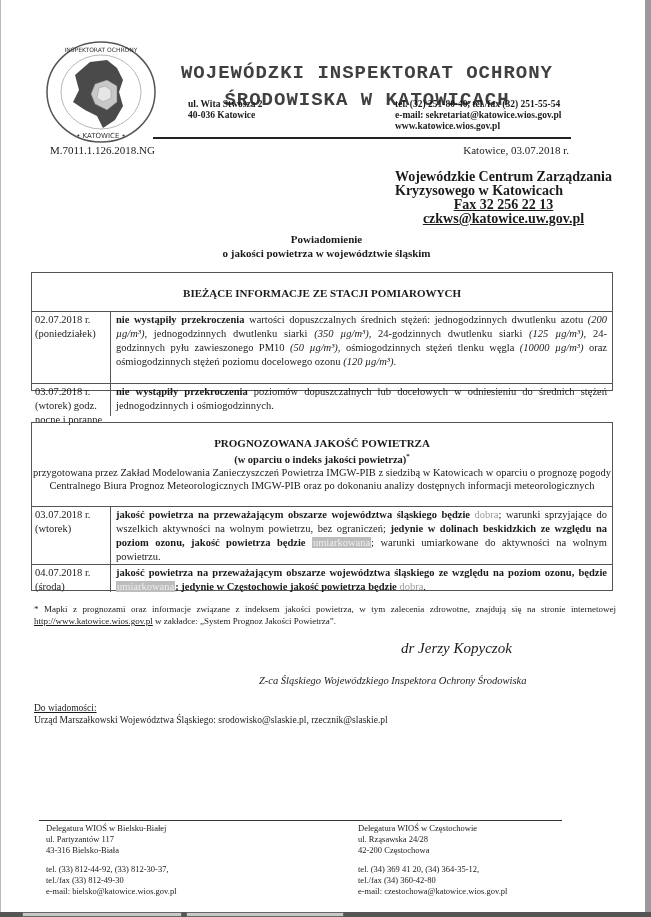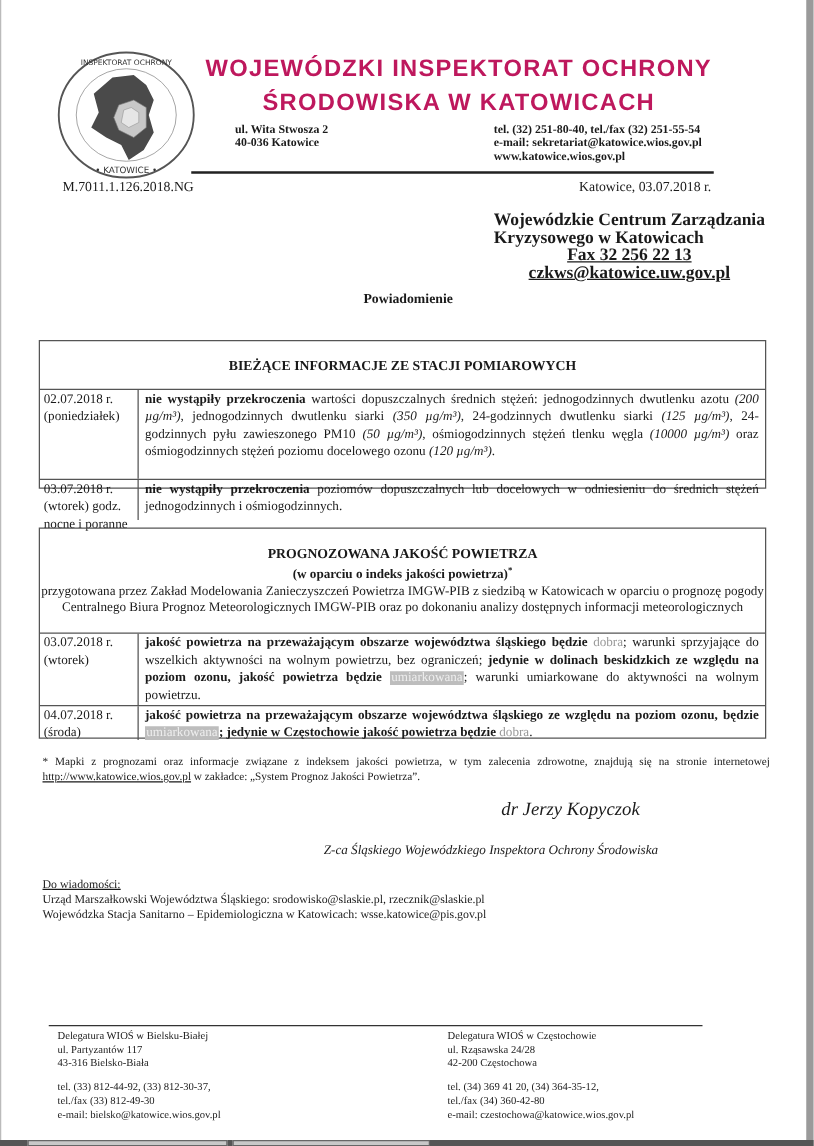--- a/index.html
+++ b/index.html
@@ -10,22 +10,22 @@
     color: #1a1a1a;
     position: relative;
   }
   .page { position: absolute; left: 0; top: 0; width: 645px; height: 912px; background: #fff; border-left: 1px solid #bbb; }
   .scrollbar { position: absolute; right: 0; top: 0; width: 6px; height: 917px; background: #9a9a9a; }
   .taskbar { position: absolute; left: 0; bottom: 0; width: 651px; height: 5px; background: #555; }
   .taskbar .tb { position: absolute; top: 0; height: 5px; background: #c8c8c8; border: 1px solid #666; box-sizing: border-box; }
 
   
   .logo { position: absolute; left: 44px; top: 40px; width: 112px; height: 104px; }
-  .title { position: absolute; left: 160px; top: 42px; width: 412px; text-align: center;
-           font-family: Liberation Sans, sans-serif; font-weight: bold; color: #be185d; letter-spacing: 1px; line-height: 27px; }
+  .title { position: absolute; left: 160px; top: 60px; width: 412px; text-align: center;
+           font-family: Liberation Mono, monospace; font-weight: bold; color: #404040; letter-spacing: 1px; line-height: 27px; }
   .title .big { font-size: 19px; }
   .addr-left { position: absolute; left: 187px; top: 99px; font-size: 9.5px; line-height: 11px; font-weight: bold; }
   .addr-right { position: absolute; left: 394px; top: 99px; font-size: 9.5px; line-height: 11px; font-weight: bold; }
   .hr-head { position: absolute; left: 152px; top: 137px; width: 418px; height: 2px; background: #222; }
 
   .ref { position: absolute; left: 49px; top: 144px; font-size: 11px; }
   .date { position: absolute; right: 77px; top: 144px; font-size: 11px; }
 
   .recipient { position: absolute; left: 394px; top: 170px; font-size: 14px; line-height: 14px; font-weight: bold; }
   .recipient .u { text-decoration: underline; text-align: center; }
@@ -102,20 +102,21 @@
 
   <div class="recipient">
     <div>Wojewódzkie Centrum Zarządzania</div>
     <div>Kryzysowego w Katowicach</div>
     <div class="u">Fax 32 256 22 13</div>
     <div class="u">czkws@katowice.uw.gov.pl</div>
   </div>
 
   <div class="notice">
     <div>Powiadomienie</div>
+    <div>o jakości powietrza w województwie śląskim</div>
   </div>
 
   <div class="box box1">
     <div class="head">BIEŻĄCE INFORMACJE ZE STACJI POMIAROWYCH</div>
     <div class="row" style="height:71px;">
       <div class="cell-date">
         <div>02.07.2018 r.</div>
         <div>(poniedziałek)</div>
       </div>
       <div class="cell-text">
@@ -162,21 +163,20 @@
   <div class="footnote">
     <span>* Mapki z prognozami oraz informacje związane z indeksem jakości powietrza, w tym zalecenia zdrowotne, znajdują się na stronie internetowej </span><span class="link">http://www.katowice.wios.gov.pl</span><span> w zakładce: „System Prognoz Jakości Powietrza”.</span>
   </div>
 
   <div class="sign-name">dr Jerzy Kopyczok</div>
   <div class="sign-role">Z-ca Śląskiego Wojewódzkiego Inspektora Ochrony Środowiska</div>
 
   <div class="cc">
     <div class="u">Do wiadomości:</div>
     <div>Urząd Marszałkowski Województwa Śląskiego: srodowisko@slaskie.pl, rzecznik@slaskie.pl</div>
-    <div>Wojewódzka Stacja Sanitarno – Epidemiologiczna w Katowicach: wsse.katowice@pis.gov.pl</div>
   </div>
 
   <div class="hr-foot"></div>
   <div class="branch branch1">
     <div class="bn">Delegatura WIOŚ w Bielsku-Białej</div>
     <div>ul. Partyzantów 117</div>
     <div>43-316 Bielsko-Biała</div>
     <div class="gap"></div>
     <div>tel. (33) 812-44-92, (33) 812-30-37,</div>
     <div>tel./fax (33) 812-49-30</div>

